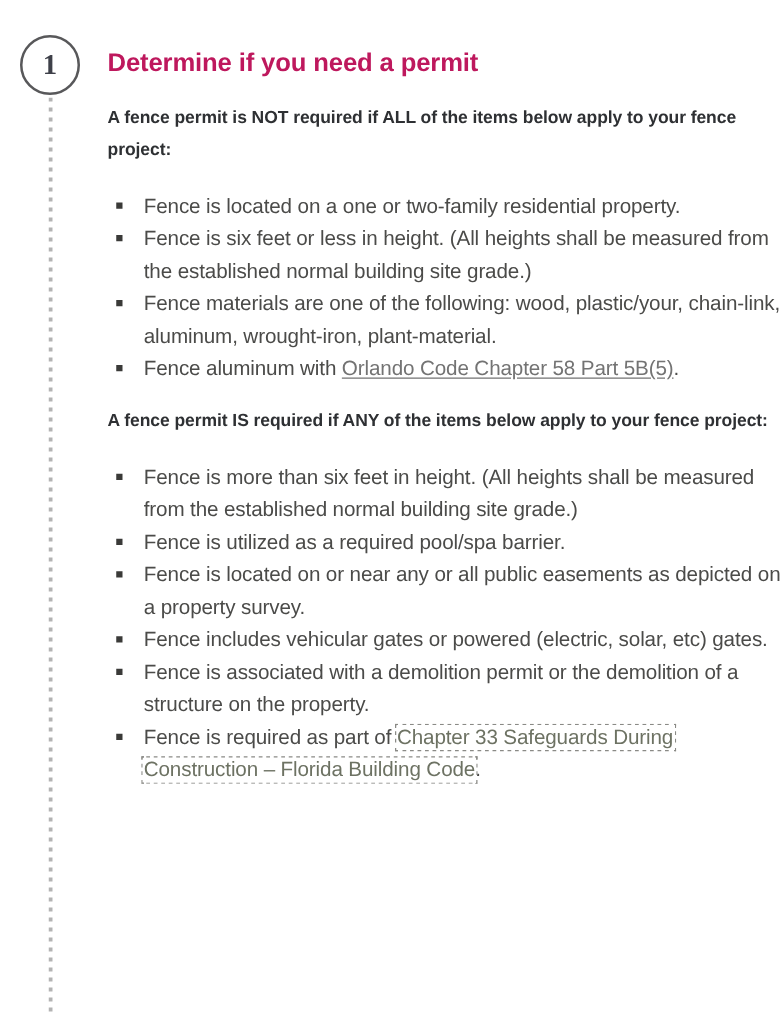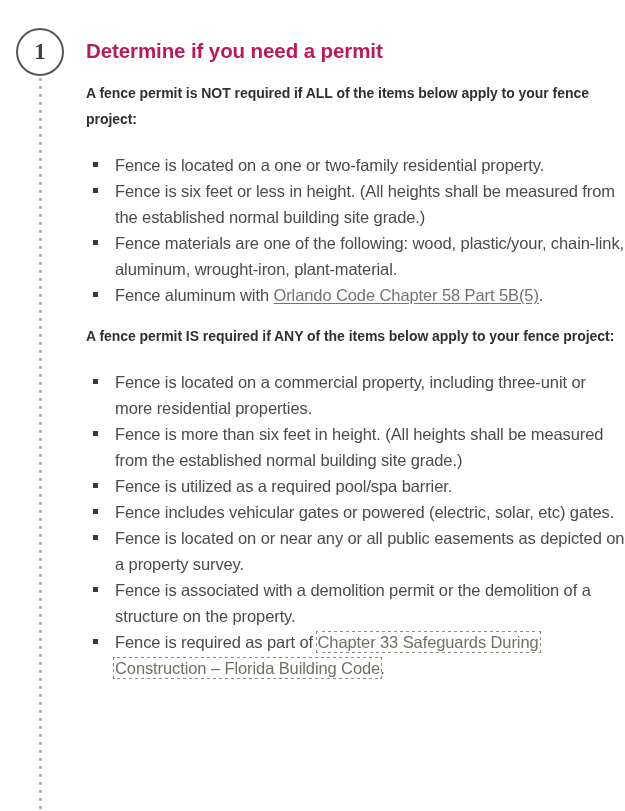--- a/index.html
+++ b/index.html
@@ -166,33 +166,30 @@
       <li>
         <span>Fence materials are one of the following: wood, plastic/your, chain-link, aluminum, wrought-iron, plant-material.</span>
       </li>
       <li><span>Fence aluminum with </span><a href="#" class="inline-link">Orlando Code Chapter 58 Part 5B(5)</a><span>.</span></li>
     </ul>
 
     <p class="lead">A fence permit IS required if ANY of the items below apply to your fence project:</p>
 
     <ul class="req-list second">
       <li>
-        <span>Fence is located on a commercial property, including three-unit or more residential properties.</span>
-      </li>
-      <li>
         <span>Fence is more than six feet in height. (All heights shall be measured from the established normal building site grade.)</span>
       </li>
       <li>
         <span>Fence is utilized as a required pool/spa barrier.</span>
       </li>
       <li>
-        <span>Fence includes vehicular gates or powered (electric, solar, etc) gates.</span>
+        <span>Fence is located on or near any or all public easements as depicted on a property survey.</span>
       </li>
       <li>
-        <span>Fence is located on or near any or all public easements as depicted on a property survey.</span>
+        <span>Fence includes vehicular gates or powered (electric, solar, etc) gates.</span>
       </li>
       <li>
         <span>Fence is associated with a demolition permit or the demolition of a structure on the property.</span>
       </li>
       <li><span>Fence is required as part of </span><a href="#" class="focused-link">Chapter 33 Safeguards During Construction – Florida Building Code</a><span>.</span></li>
     </ul>
 
   </div>
 </div>
 

